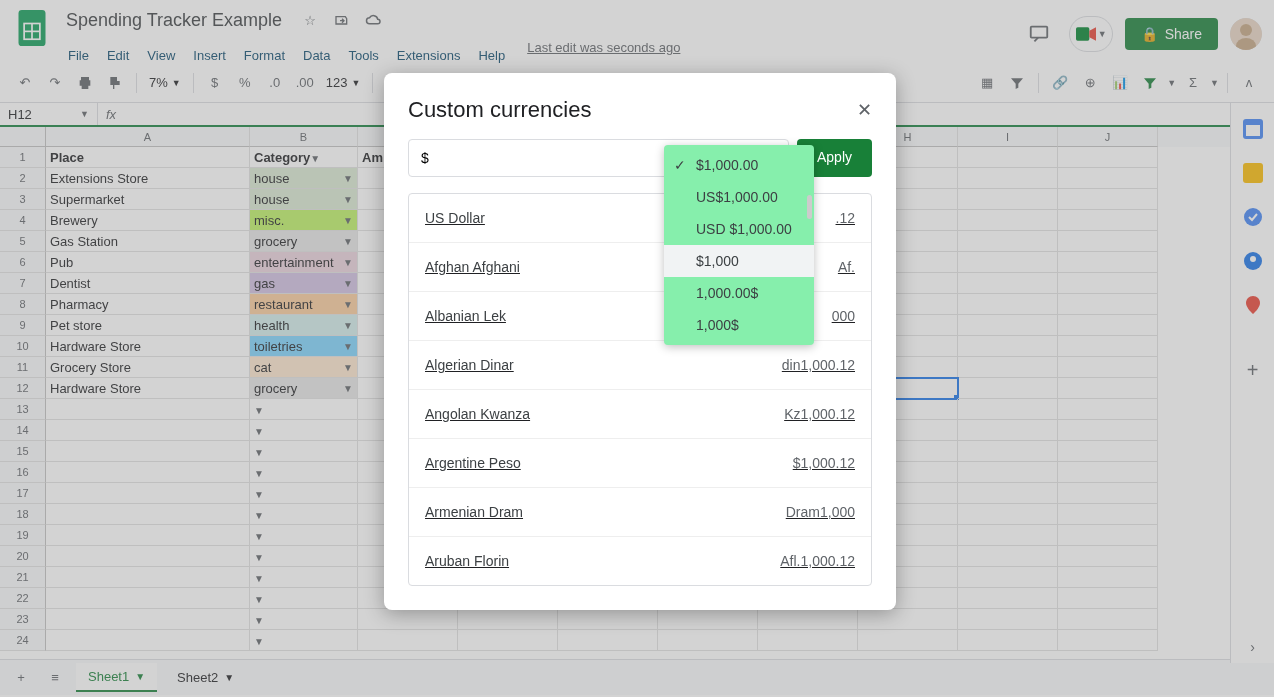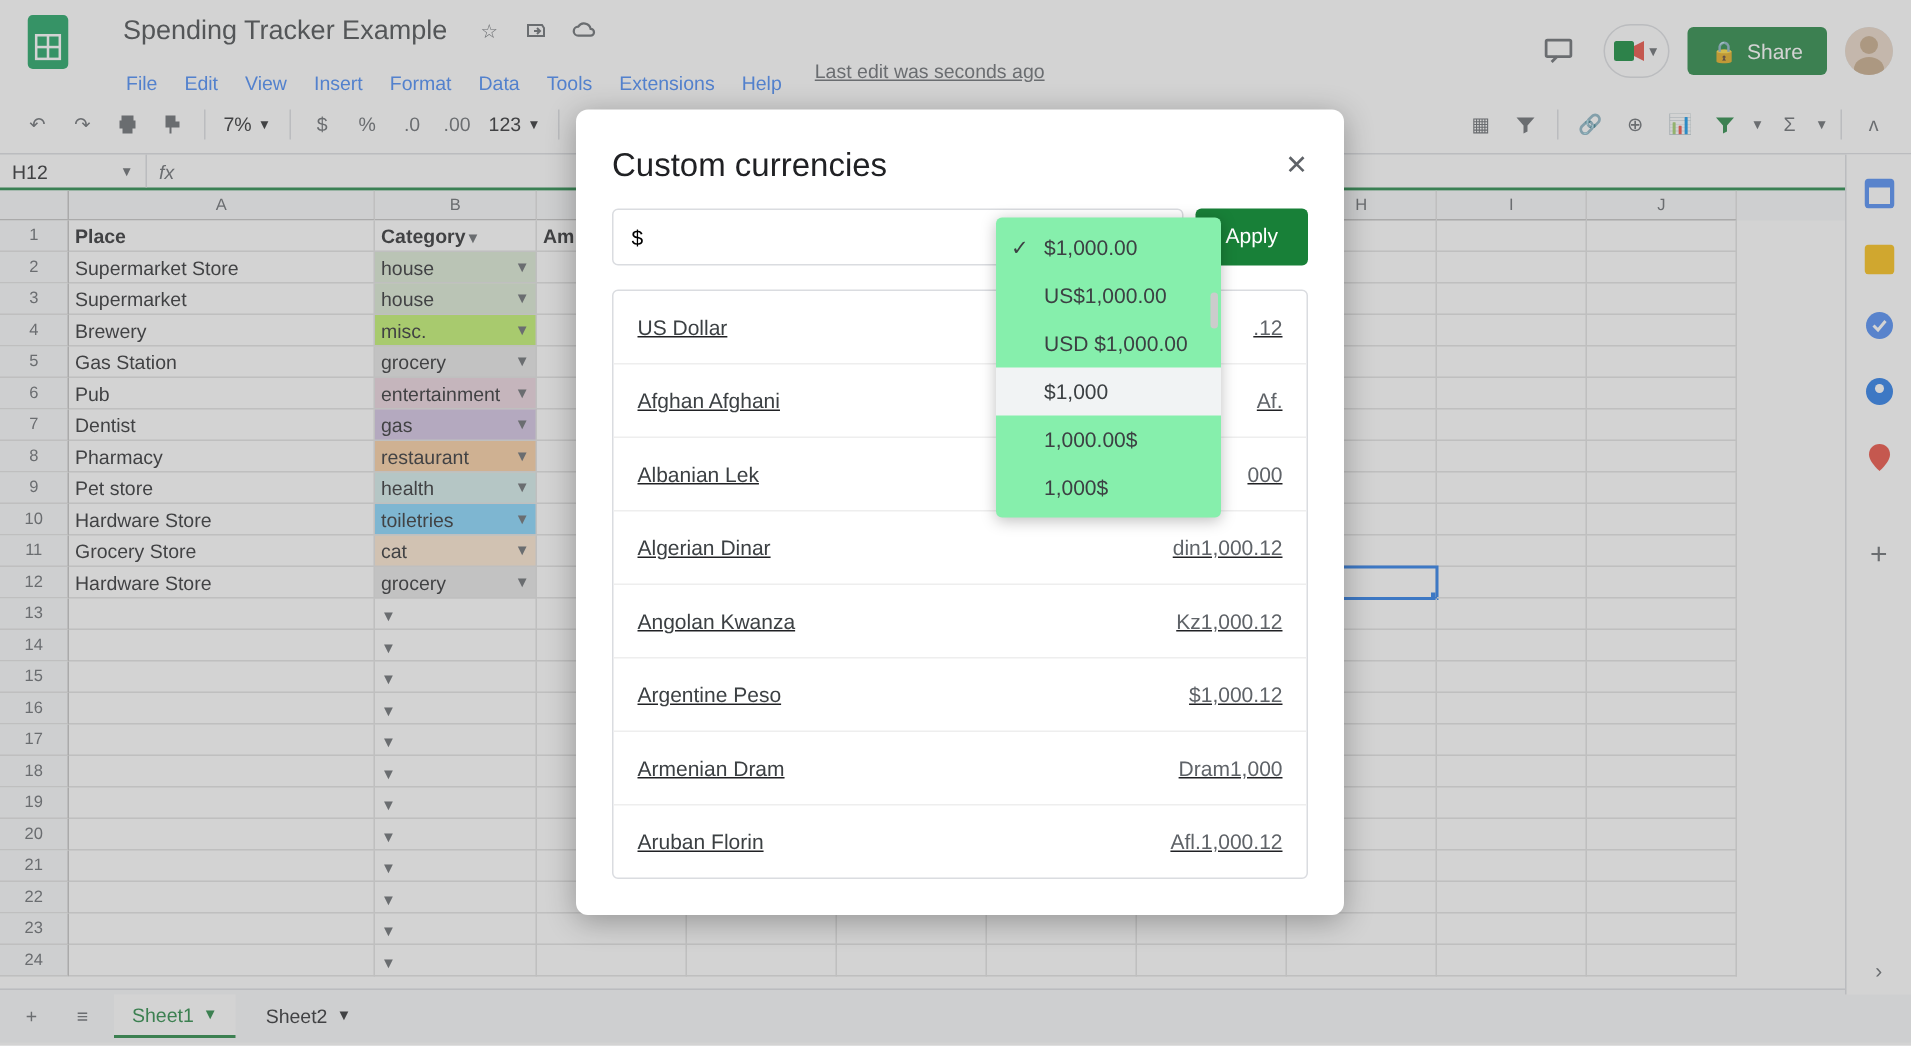--- a/index.html
+++ b/index.html
@@ -1,27 +1,27 @@
 <!DOCTYPE html>
 <html><head>
 <meta charset="utf-8">
 <style>
 * { box-sizing: border-box; margin: 0; padding: 0; }
 body { font-family: Arial, sans-serif; font-size: 13px; color: #202124; overflow: hidden; width: 1274px; height: 697px; position: relative; }
 
 
-.header { height: 63px; display: flex; align-items: flex-start; padding: 8px 12px 0 12px; gap: 16px; }
+.header { height: 63px; display: flex; align-items: flex-start; padding: 8px 12px 0 12px; }
 .logo { width: 40px; height: 40px; display: flex; align-items: center; justify-content: center; margin-right: 8px; }
 .logo svg { width: 28px; height: 36px; }
 .title-area { flex: 1; }
 .doc-title-row { display: flex; align-items: center; gap: 12px; height: 24px; }
 .doc-title { font-size: 18px; color: #3c4043; padding: 2px 6px; }
 .title-icon { width: 20px; height: 20px; display: flex; align-items: center; justify-content: center; color: #5f6368; }
 .menu-row { display: flex; gap: 2px; margin-top: 4px; height: 22px; align-items: center; }
-.menu-item { padding: 4px 8px; border-radius: 4px; cursor: pointer; color: #3b82f6; margin-top: 17px; }
+.menu-item { padding: 4px 8px; border-radius: 4px; cursor: pointer; color: #0c4a6e; margin-top: 17px; }
 .last-edit { margin-left: 12px; color: #5f6368; text-decoration: underline; cursor: pointer; }
 .header-right { display: flex; align-items: center; gap: 12px; padding-top: 8px; }
 .icon-btn { width: 36px; height: 36px; display: flex; align-items: center; justify-content: center; border-radius: 50%; cursor: pointer; }
 .meet { width: 44px; height: 36px; border: 1px solid #dadce0; border-radius: 18px; display: flex; align-items: center; justify-content: center; gap: 2px; cursor: pointer; }
 .share-btn { background: #188038; color: white; padding: 8px 16px; border-radius: 4px; display: flex; align-items: center; gap: 6px; cursor: pointer; font-size: 14px; }
 .avatar { width: 32px; height: 32px; border-radius: 50%; background: #ddd; overflow: hidden; }
 
 
 .toolbar { height: 40px; border-bottom: 1px solid #dadce0; display: flex; align-items: center; padding: 0 12px; gap: 4px; }
 .tb-btn { width: 26px; height: 26px; display: flex; align-items: center; justify-content: center; border-radius: 2px; cursor: pointer; color: #5f6368; }
@@ -239,21 +239,21 @@
         <div class="cell col-D"></div>
         <div class="cell col-E"></div>
         <div class="cell col-F"></div>
         <div class="cell col-G"></div>
         <div class="cell col-H"></div>
         <div class="cell col-I"></div>
         <div class="cell col-J"></div>
       </div>
       <div class="row">
         <div class="row-num">2</div>
-        <div class="cell col-A">Supermarket Store</div>
+        <div class="cell col-A">Extensions Store</div>
         <div class="cell col-B cat-cell c-house">
           <span>house</span>
           <span class="dd-arrow">▼</span>
         </div>
         <div class="cell col-C"></div>
         <div class="cell col-D"></div>
         <div class="cell col-E"></div>
         <div class="cell col-F"></div>
         <div class="cell col-G"></div>
         <div class="cell col-H"></div>

